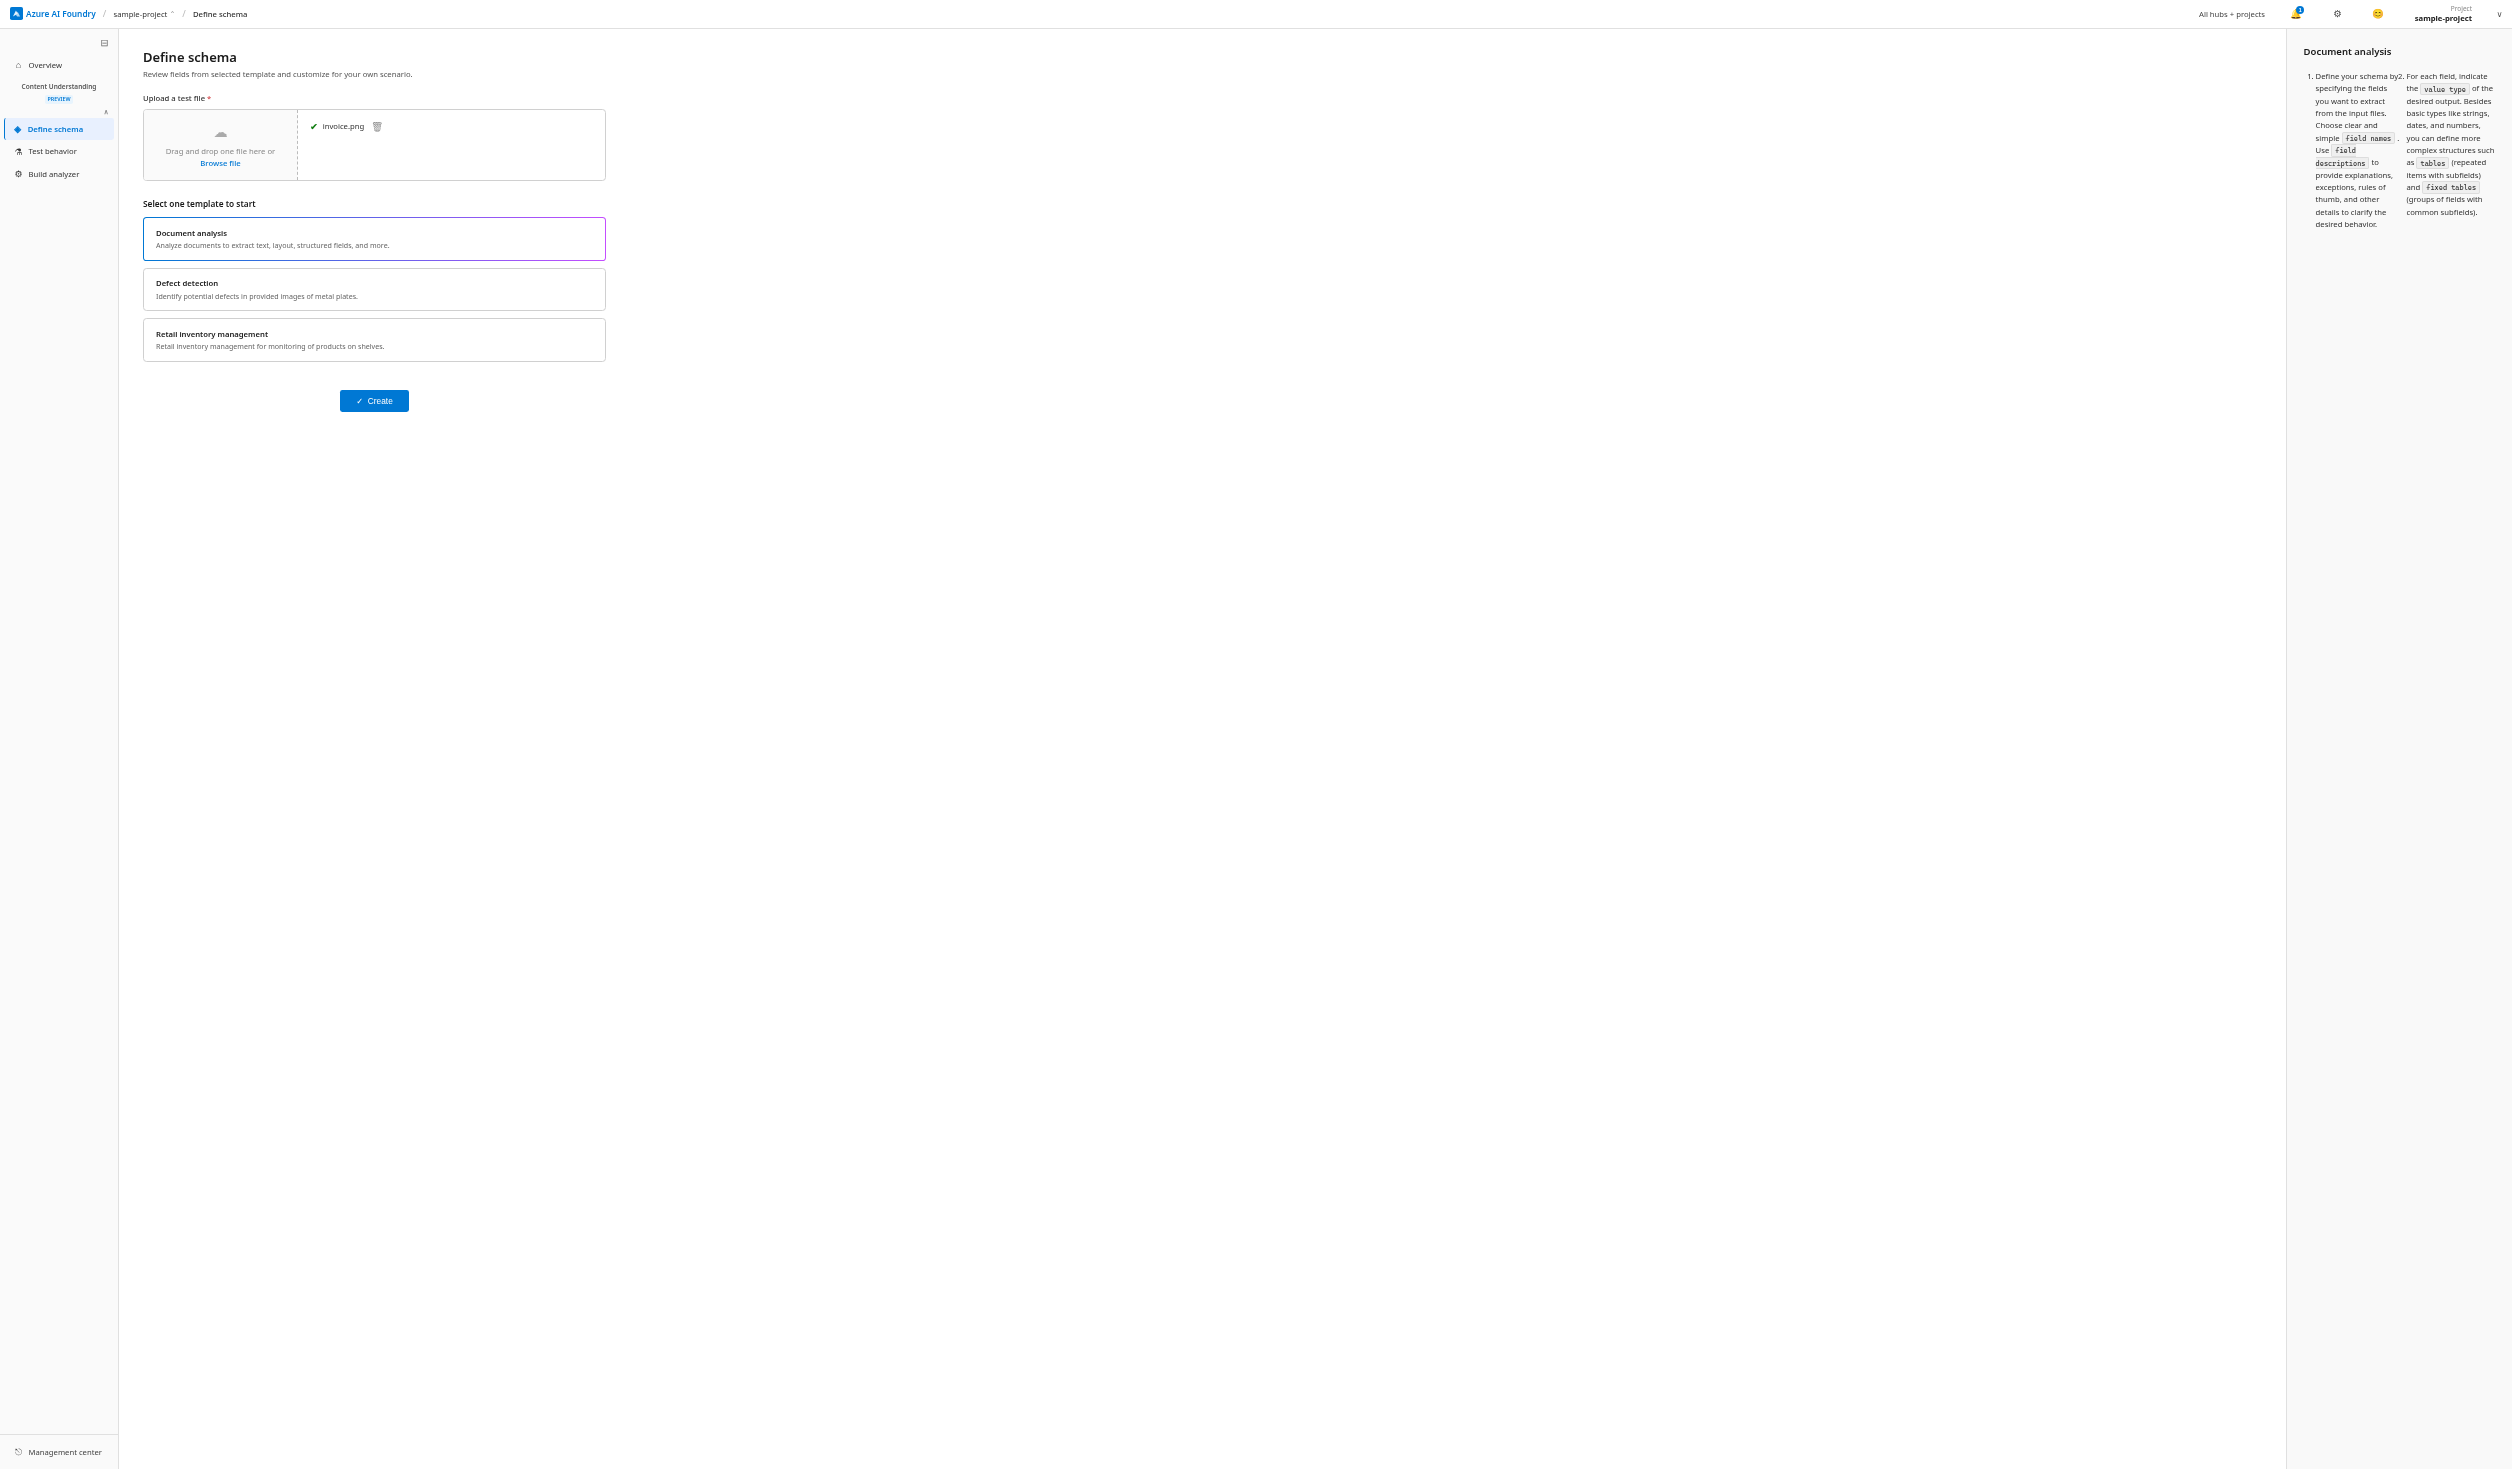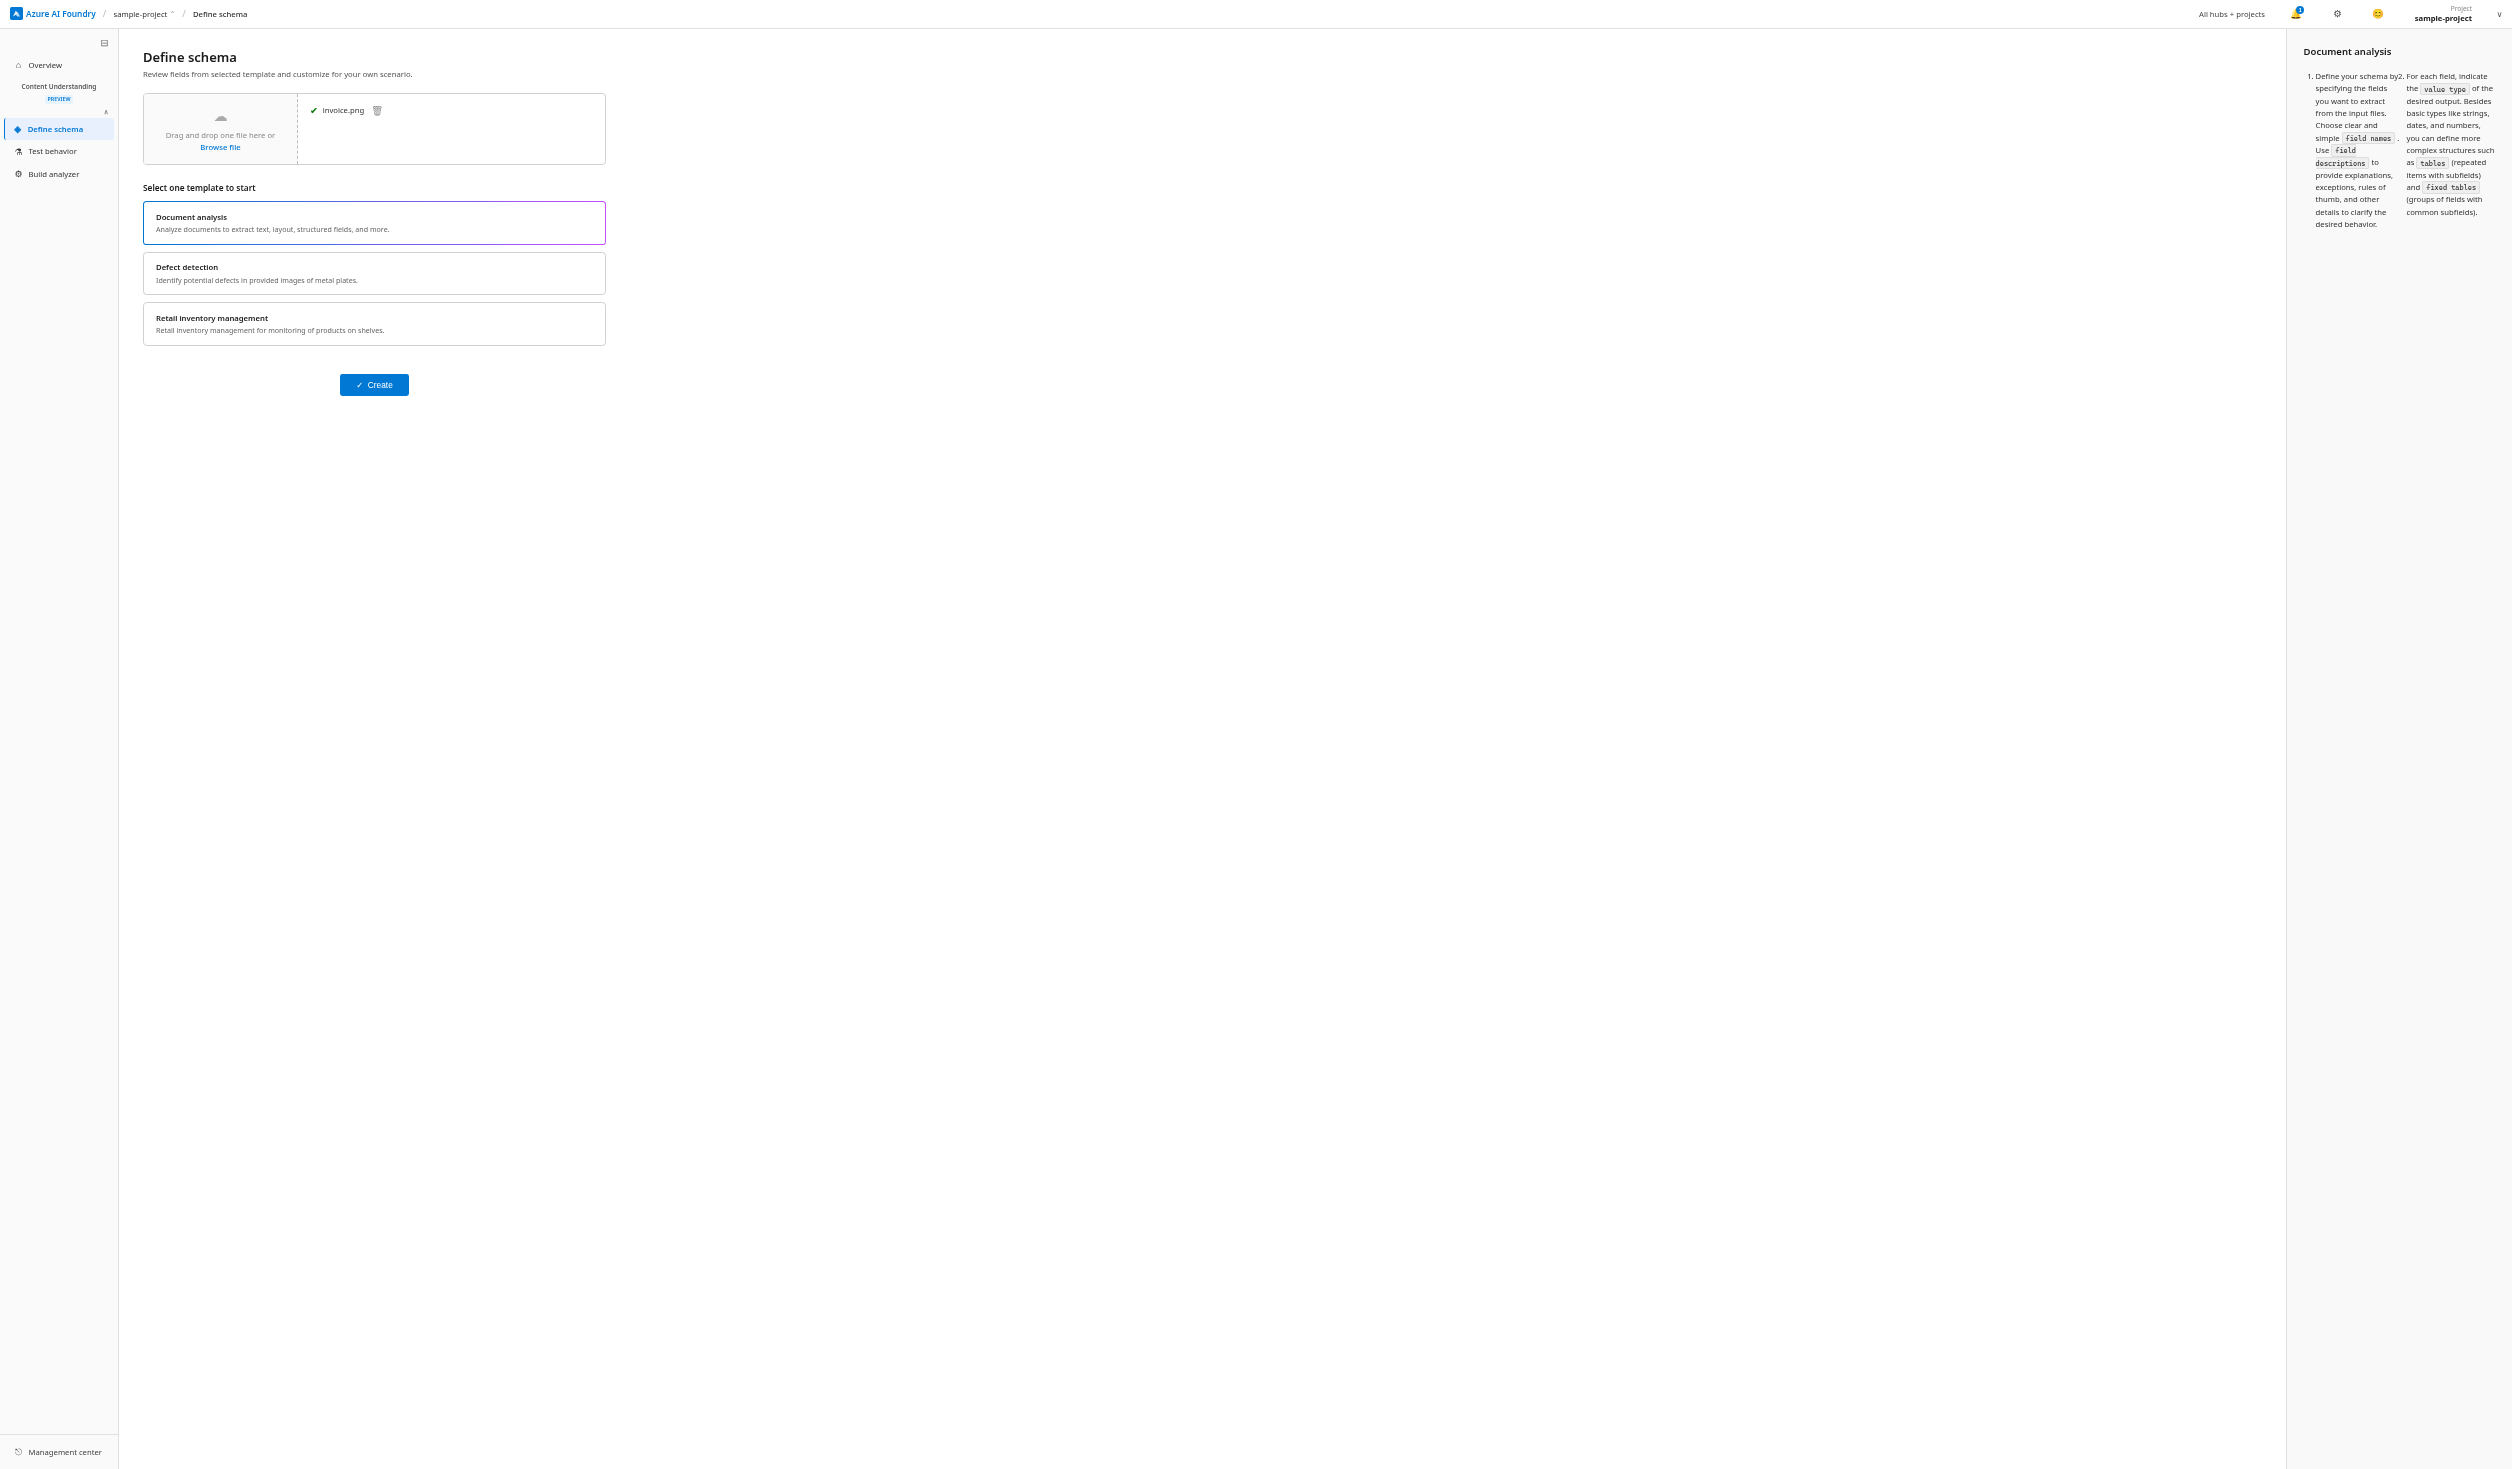--- a/index.html
+++ b/index.html
@@ -244,20 +244,24 @@
         <span class="icon">⎋</span>
         <span>Management center</span>
       </div>
     </div>
   </aside>
 
   <main class="main-content">
     <h1 class="page-title">Define schema</h1>
     <p class="page-subtitle">Review fields from selected template and customize for your own scenario.</p>
 
+    <div class="section-label">
+      <span>Upload a test file</span>
+      <span class="required-star"> *</span>
+    </div>
     <div class="upload-area">
       <div class="upload-dropzone">
         <span class="upload-icon">☁</span>
         <span>Drag and drop one file here or</span>
         <span class="browse-link">Browse file</span>
       </div>
       <div class="upload-files-area">
         <div class="uploaded-file">
           <span class="check-icon">✔</span>
           <span>invoice.png</span>

